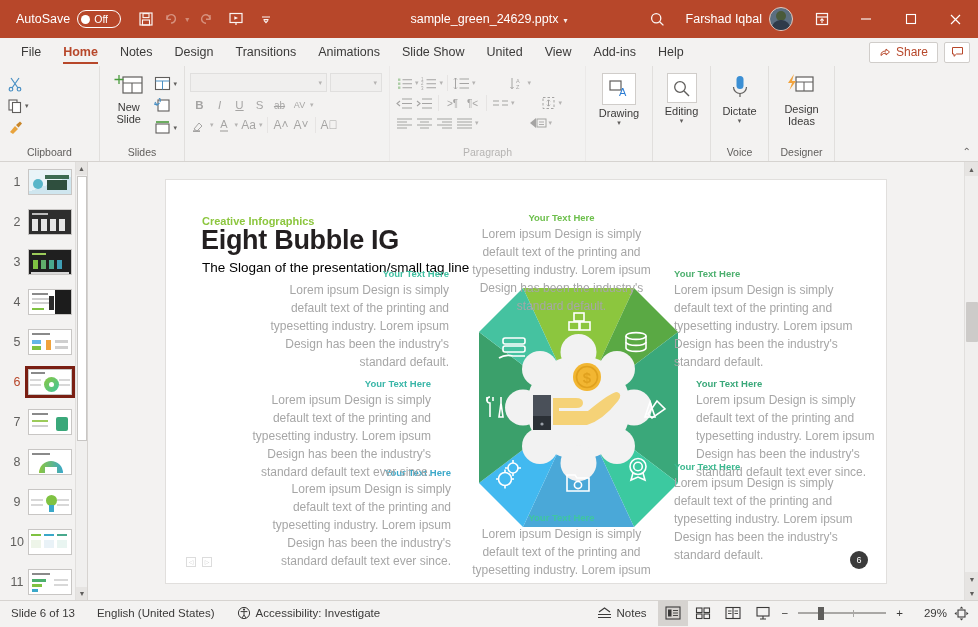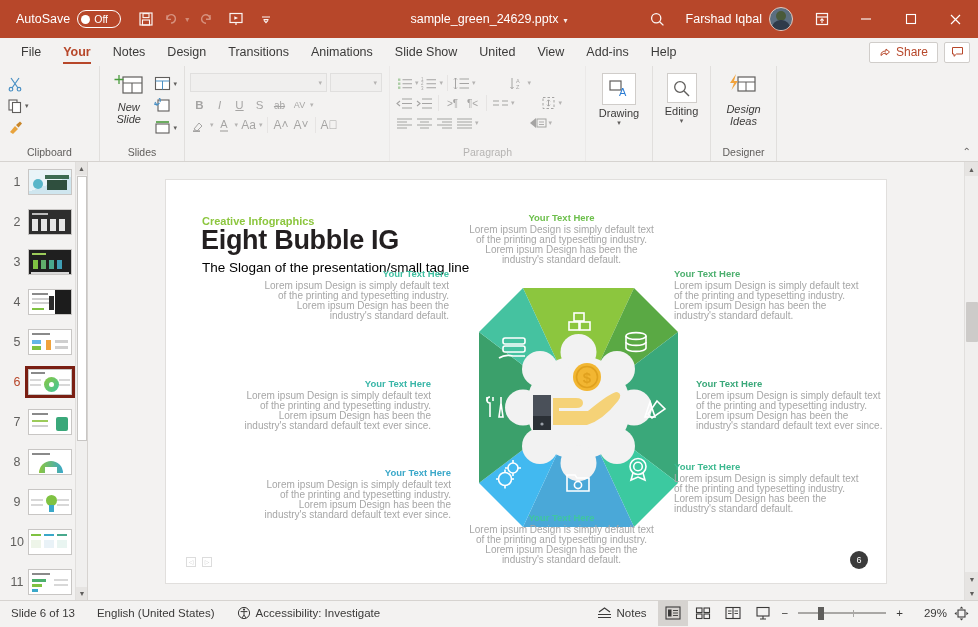--- a/index.html
+++ b/index.html
@@ -67,21 +67,21 @@
   .slide{width:722px;height:405px;background:#fff;border:1px solid #e1dfdd;position:relative;overflow:hidden;}
   .vscroll{width:14px;background:#f0efee;border-left:1px solid #e1dfdd;position:relative;}
   .vsc-btn{height:14px;display:flex;align-items:center;justify-content:center;font-size:7px;color:#5f5e5c;background:#e6e4e2;}
   .vsc-thumb{position:absolute;left:1px;width:12px;top:140px;height:40px;background:#cdcbc9;border-radius:1px;}
   
   .s-kicker{position:absolute;left:36px;top:35px;font-size:11px;color:#8cc63e;font-weight:bold;}
   .s-title{position:absolute;left:35px;top:45px;font-size:27px;font-weight:bold;color:#231f20;letter-spacing:-.3px;}
   .s-sub{position:absolute;left:36px;top:80px;font-size:13.5px;color:#000000;}
   .callout{position:absolute;width:195px;}
   .co-head{font-size:9.5px;font-weight:bold;margin-bottom:2px;}
-  .co-body{font-size:10px;color:#a6a6a6;line-height:10px;}
+  .co-body{font-size:12px;color:#a6a6a6;line-height:18px;}
   .badge{position:absolute;right:18px;bottom:14px;width:18px;height:18px;border-radius:50%;background:#3b3b3b;color:#fff;font-size:9px;display:flex;align-items:center;justify-content:center;}
   .navsq{position:absolute;bottom:16px;width:10px;height:10px;border:1px solid #dcdcdc;display:flex;align-items:center;justify-content:center;font-size:6px;color:#d0d0d0;}
   
   .status{height:25px;background:#f3f2f1;border-top:1px solid #d6d3d0;display:flex;align-items:center;font-size:11.5px;color:#3b3a39;}
   .st-item{padding:0 11px;display:flex;align-items:center;gap:5px;height:100%;}
   .st-right{margin-left:auto;display:flex;align-items:center;height:100%;}
   .view-btn{width:30px;height:25px;display:flex;align-items:center;justify-content:center;}
   .view-btn.active{background:#d6d3d0;}
   .zslider{width:88px;height:25px;display:flex;align-items:center;position:relative;margin:0 6px;}
   .ztrack{width:100%;height:2px;background:#a9a7a5;}
@@ -165,21 +165,21 @@
     <div class="win-btn close">
       <svg width="13" height="13" viewBox="0 0 13 13">
           <path d="M2 2 L11 11 M11 2 L2 11" stroke="#fff" stroke-width="1.2"></path>
         </svg>
     </div>
   </div>
 </div>
 
 <div class="tabs">
   <div class="tab">File</div>
-  <div class="tab active">Your</div>
+  <div class="tab active">Home</div>
   <div class="tab">Notes</div>
   <div class="tab">Design</div>
   <div class="tab">Transitions</div>
   <div class="tab">Animations</div>
   <div class="tab">Slide Show</div>
   <div class="tab">United</div>
   <div class="tab">View</div>
   <div class="tab">Add-ins</div>
   <div class="tab">Help</div>
   <div class="tabs-right">
@@ -222,21 +222,21 @@
               <path d="M9 5 L13 1.5 L15 3.5 L11.5 7.5 Z" fill="#c8862a"></path>
             </svg>
         </div>
       </div>
     </div>
     <div class="grp-name">Clipboard</div>
   </div>
 
   <div class="grp" style="width:85px;">
     <div class="grp-body">
-      <div class="big-btn" style="width:48px;font-style:italic;">
+      <div class="big-btn" style="width:48px;">
         <svg width="30" height="26" viewBox="0 0 30 26">
             <rect x="9" y="4" width="19" height="16" fill="#fff" stroke="#605e5c" stroke-width="1.2"></rect>
             <path d="M9 10 H28 M18 10 V20" stroke="#605e5c" stroke-width="1.1"></path>
             <path d="M5 2 V11 M0.5 6.5 H9.5" stroke="#4a9c3e" stroke-width="1.3"></path>
           </svg>
         <span class="big-lbl">New Slide</span>
       </div>
       <div class="mini-col">
         <div class="mini">
           <svg width="17" height="15" viewBox="0 0 17 15">
@@ -440,23 +440,37 @@
               <path d="M12 12 L17 17" stroke="#605e5c" stroke-width="1.4"></path>
             </svg>
         </span>
         <span class="big-lbl">Editing</span>
         <span class="chev">▾</span>
       </div>
     </div>
     <div class="grp-name">&nbsp;</div>
   </div>
 
+  <div class="grp" style="width:58px;">
+    <div class="grp-body" style="justify-content:center;">
+      <div class="big-btn" style="width:52px;">
+        <svg width="26" height="30" viewBox="0 0 26 30">
+            <rect x="9.5" y="3" width="7" height="13" rx="3.5" fill="#3b8fd4"></rect>
+            <path d="M6.5 14 A6.5 6.5 0 0 0 19.5 14" fill="none" stroke="#605e5c" stroke-width="1.2"></path>
+            <path d="M13 20.5 V24" stroke="#605e5c" stroke-width="1.2"></path>
+          </svg>
+        <span class="big-lbl">Dictate</span>
+        <span class="chev">▾</span>
+      </div>
+    </div>
+    <div class="grp-name">Voice</div>
+  </div>
 
   <div class="grp" style="width:66px;">
-    <div class="grp-body" style="justify-content:center;font-style:italic;">
+    <div class="grp-body" style="justify-content:center;">
       <div class="big-btn" style="width:58px;">
         <svg width="30" height="28" viewBox="0 0 30 28">
             <rect x="9" y="4" width="17" height="14" fill="#fff" stroke="#605e5c" stroke-width="1.2"></rect>
             <path d="M9 9 H26 M17 9 V18" stroke="#605e5c" stroke-width="1"></path>
             <path d="M7 1 L1 10 L5 10 L2.5 17 L9 8 L5 8 Z" fill="#f2a33c"></path>
           </svg>
         <span class="big-lbl">Design Ideas</span>
       </div>
     </div>
     <div class="grp-name">Designer</div>

